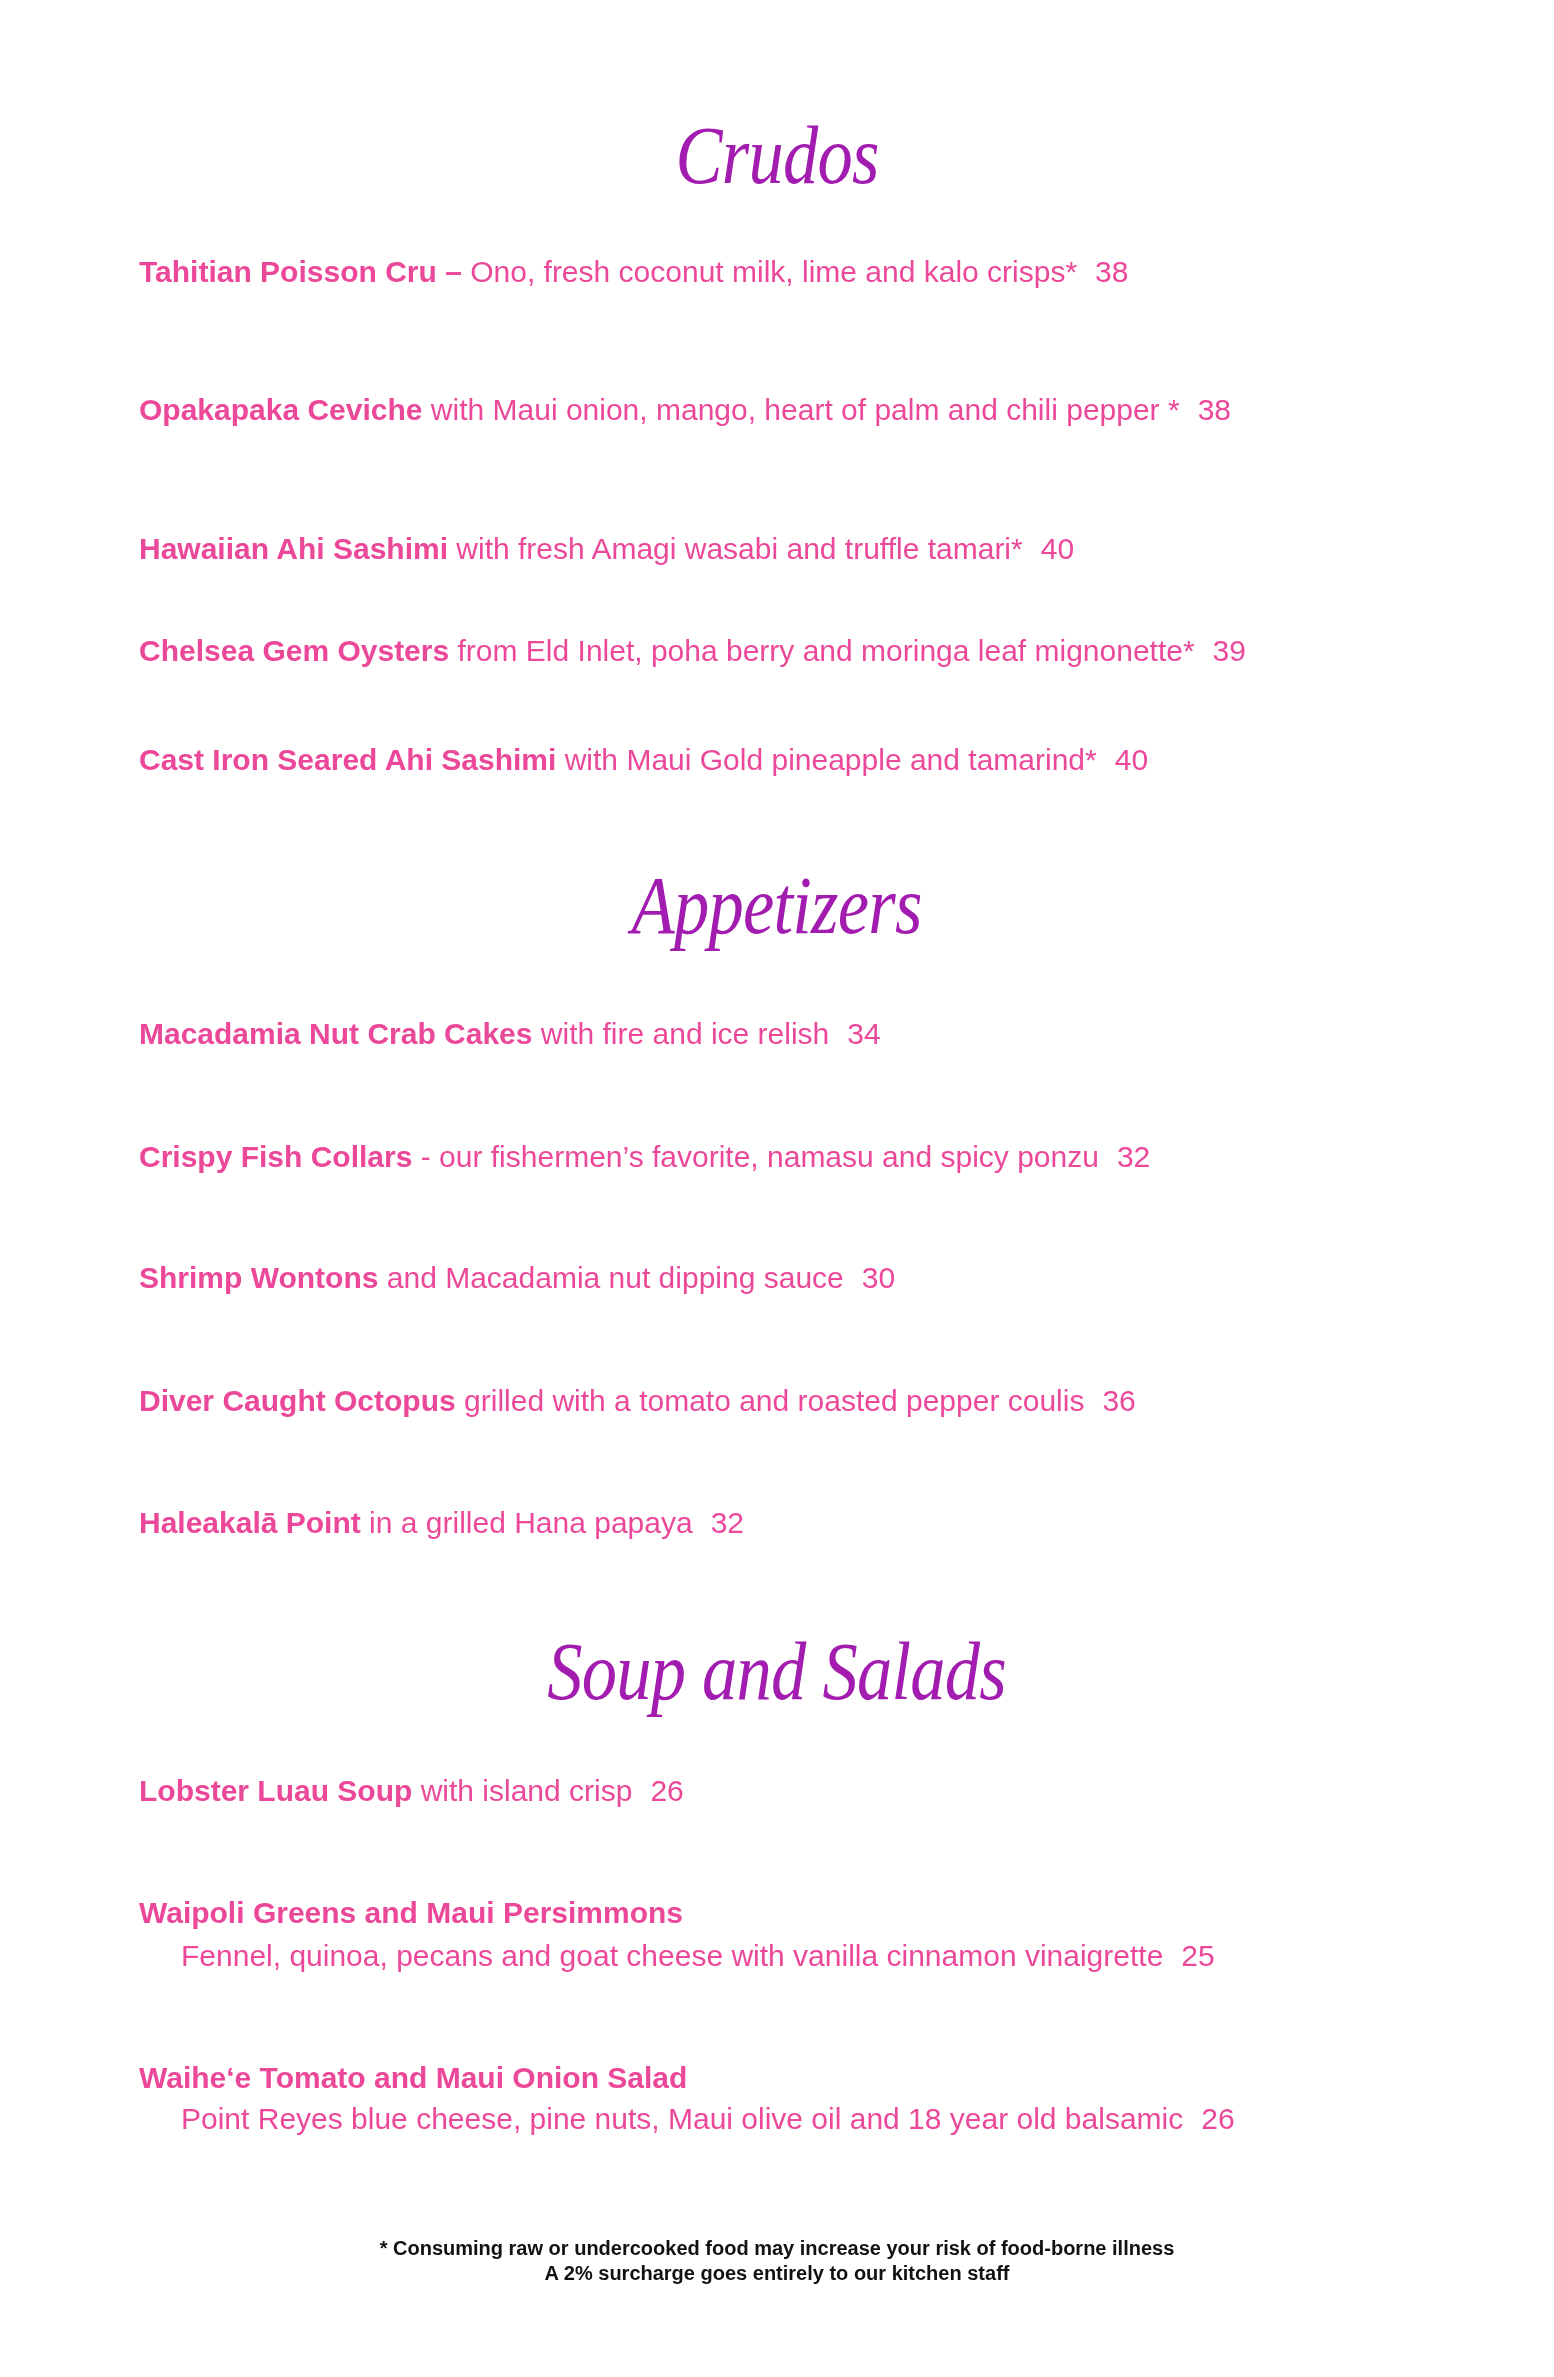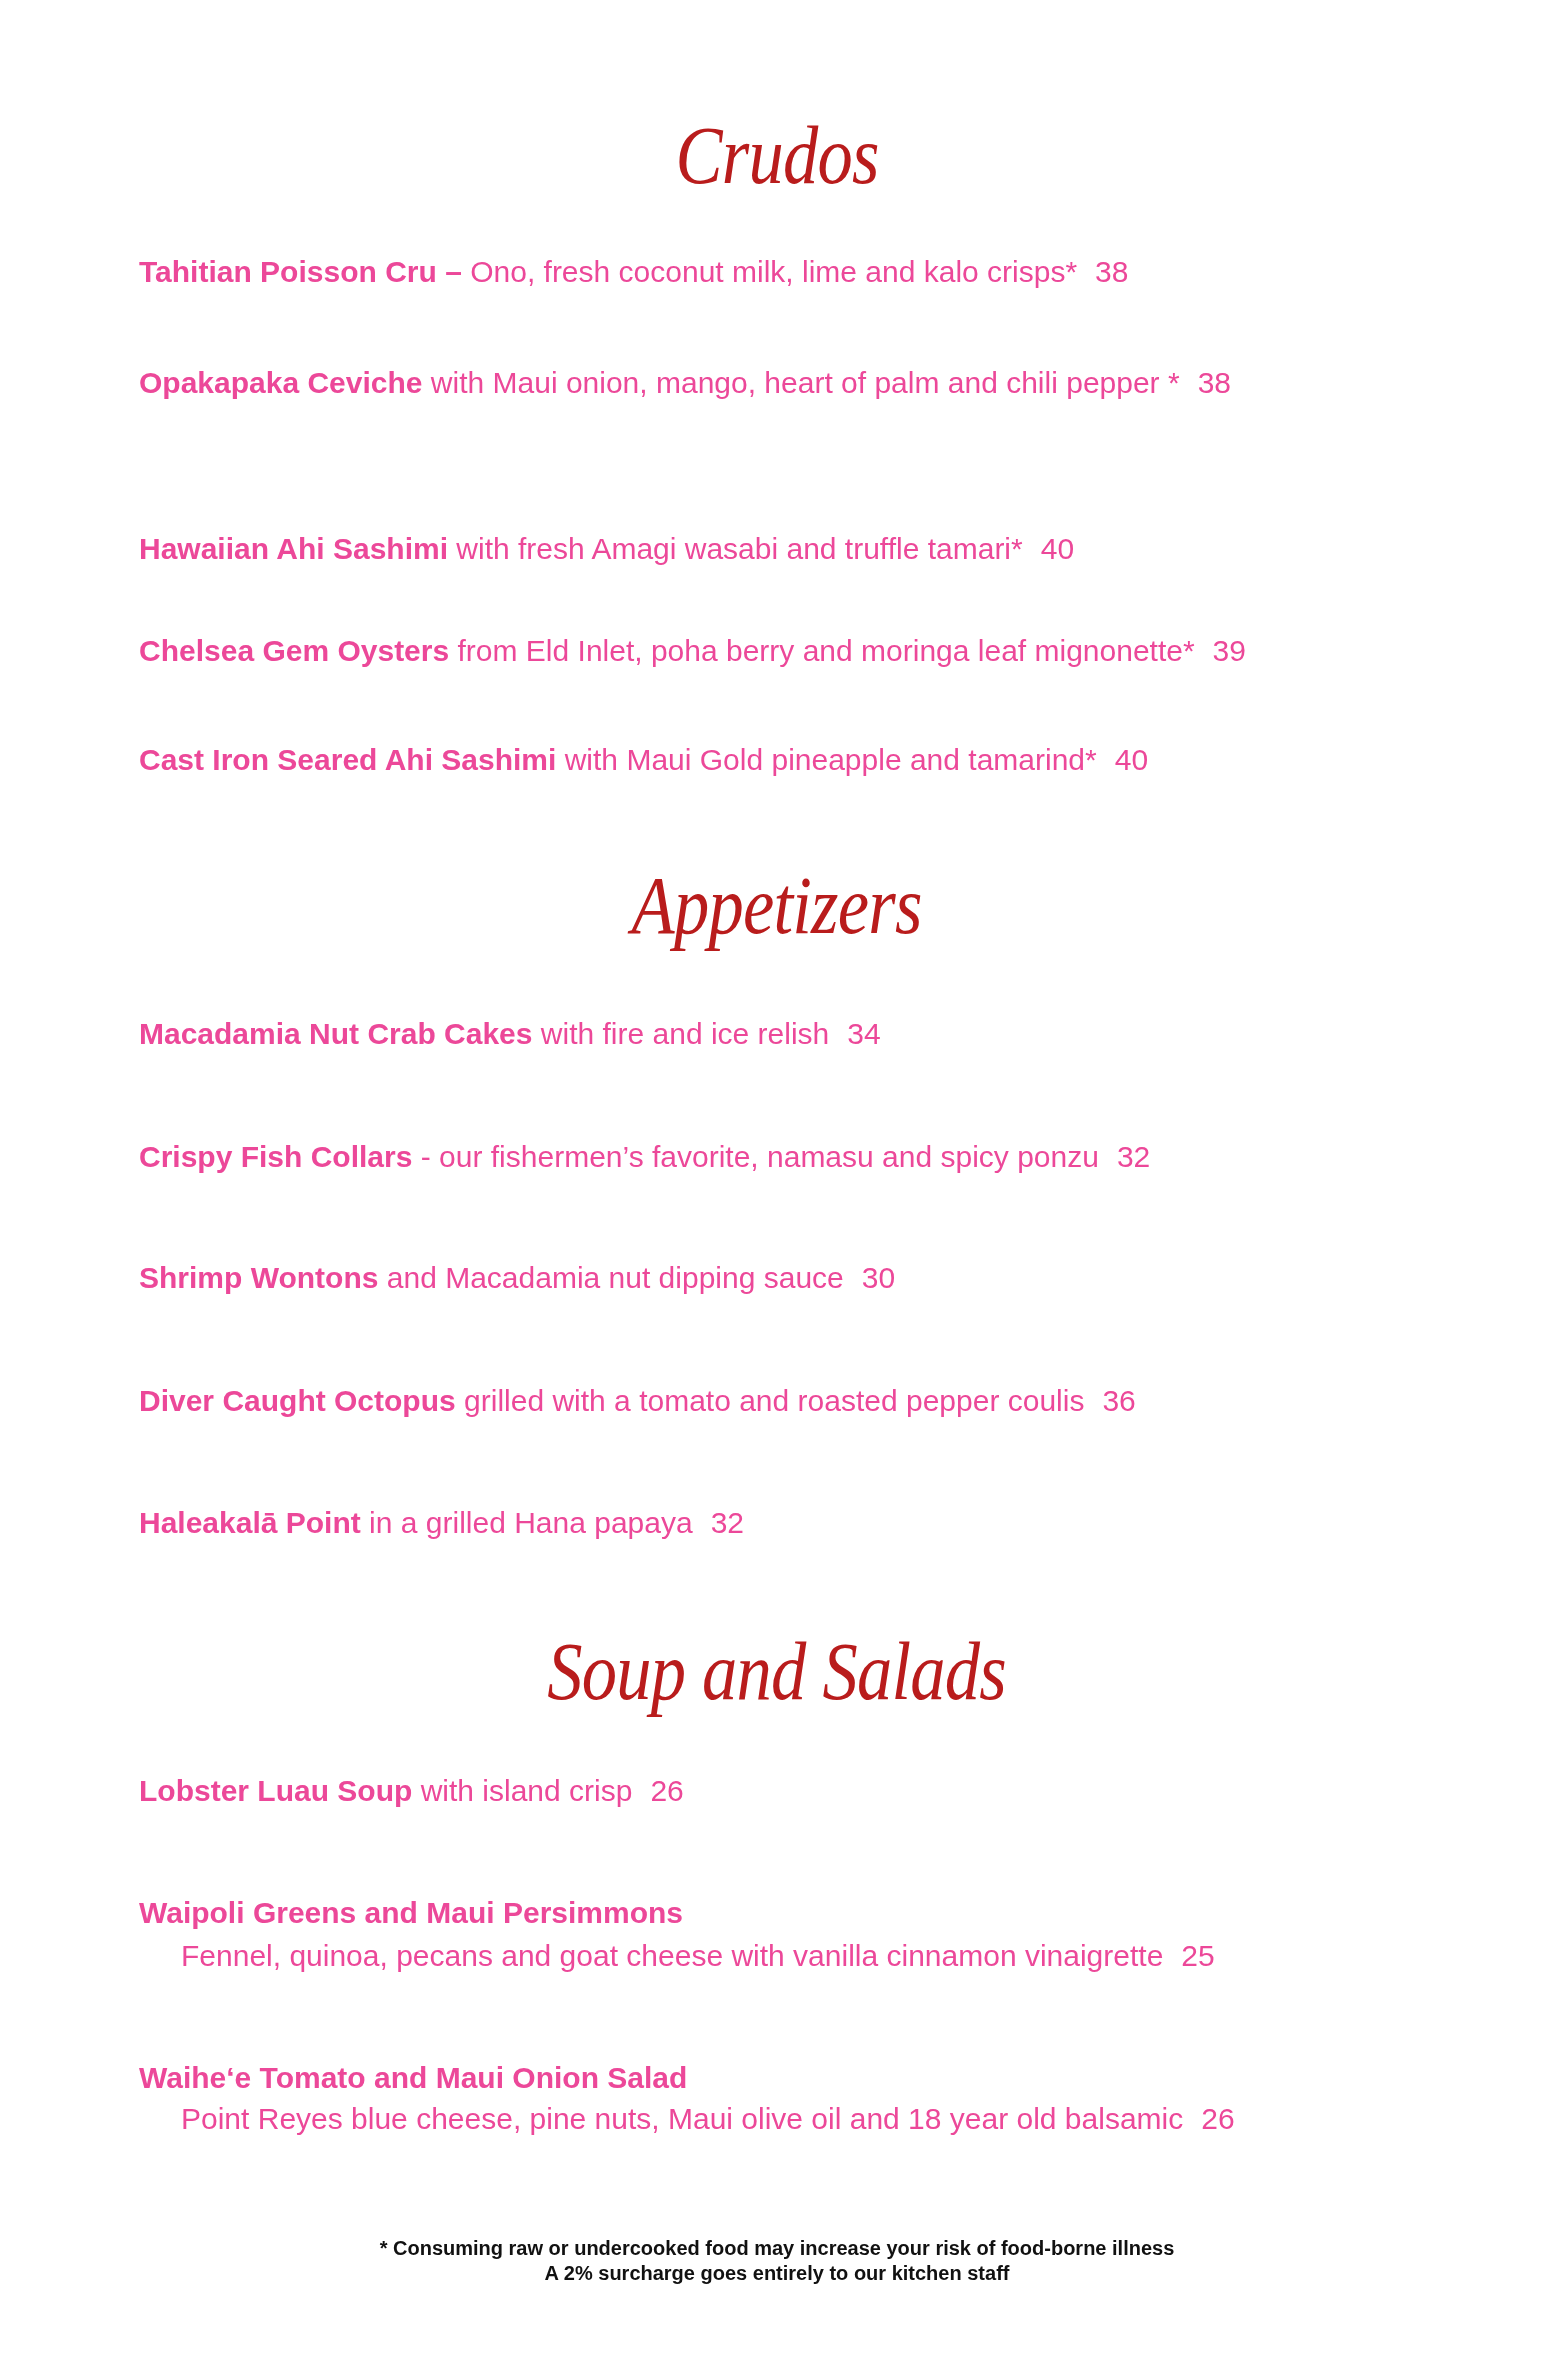--- a/index.html
+++ b/index.html
@@ -19,21 +19,21 @@
       position: absolute;
       left: 0;
       width: 1554px;
       text-align: center;
       font-family: "Liberation Serif", serif;
       font-style: italic;
       font-weight: normal;
       font-size: 82px;
       line-height: 91px;
       height: 91px;
-      color: #b91c1c;
+      color: #a21caf;
       margin: 0;
     }
     .section-heading .htxt {
       display: inline-block;
       transform: scaleX(0.86);
       transform-origin: center;
       letter-spacing: -0.9px;
     }
     .item {
       position: absolute;
@@ -70,21 +70,21 @@
       white-space: nowrap;
     }
   </style>
 </head>
 <body>
 
 <h2 class="section-heading" style="top:110px;"><span class="htxt">Crudos</span></h2>
 
 <div class="item" style="top:251px;"><span class="name">Tahitian Poisson Cru –</span> <span class="desc">Ono, fresh coconut milk, lime and kalo crisps*</span><span class="price">38</span></div>
 
-<div class="item" style="top:362px;"><span class="name">Opakapaka Ceviche</span> <span class="desc">with Maui onion, mango, heart of palm and chili pepper *</span><span class="price">38</span></div>
+<div class="item" style="top:389px;"><span class="name">Opakapaka Ceviche</span> <span class="desc">with Maui onion, mango, heart of palm and chili pepper *</span><span class="price">38</span></div>
 
 <div class="item" style="top:495px;margin-top:33px;"><span class="name">Hawaiian Ahi Sashimi</span> <span class="desc">with fresh Amagi wasabi and truffle tamari*</span><span class="price">40</span></div>
 
 <div class="item" style="top:617px;margin-top:13px;"><span class="name">Chelsea Gem Oysters</span> <span class="desc">from Eld Inlet, poha berry and moringa leaf mignonette*</span><span class="price">39</span></div>
 
 <div class="item" style="top:739px;"><span class="name">Cast Iron Seared Ahi Sashimi</span> <span class="desc">with Maui Gold pineapple and tamarind*</span><span class="price">40</span></div>
 
 <h2 class="section-heading" style="top:860px;"><span class="htxt">Appetizers</span></h2>
 
 <div class="item" style="top:1013px;"><span class="name">Macadamia Nut Crab Cakes</span> <span class="desc">with fire and ice relish</span><span class="price">34</span></div>

